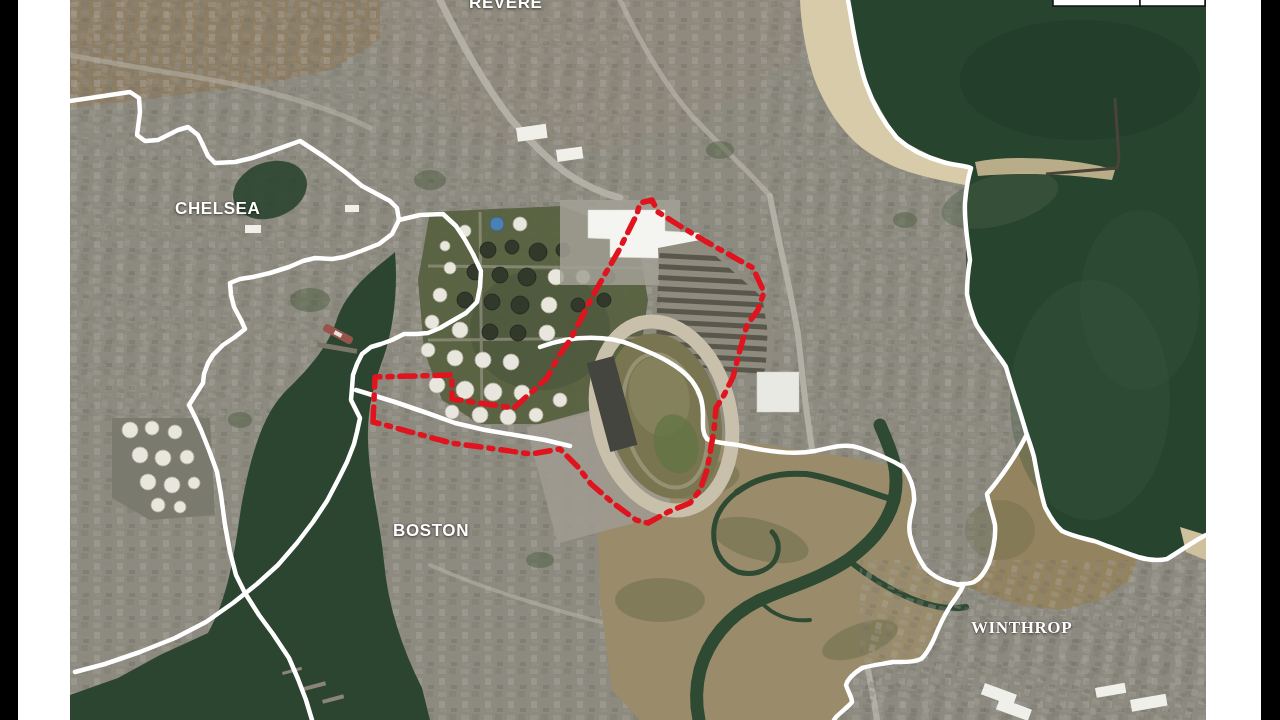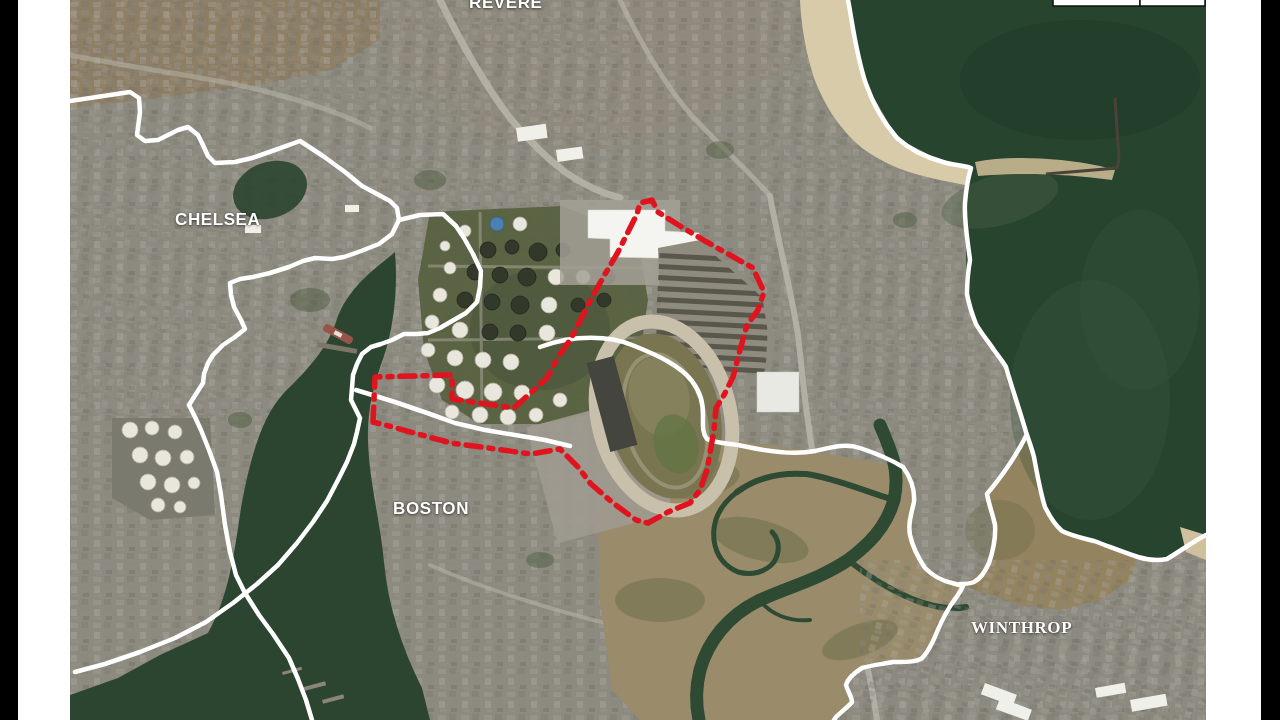--- a/index.html
+++ b/index.html
@@ -246,17 +246,17 @@
       </g>
     </g>
 
     <rect x="18" y="0" width="52" height="720" fill="#ffffff"></rect>
     <rect x="1206" y="0" width="55" height="720" fill="#ffffff"></rect>
     <rect x="0" y="0" width="18" height="720" fill="#000000"></rect>
     <rect x="1261" y="0" width="19" height="720" fill="#000000"></rect>
   </svg>
 
   <div class="city-label" style="left:469px;top:-7px;">REVERE</div>
-  <div class="city-label" style="left:175px;top:210px;">CHELSEA</div>
-  <div class="city-label" style="left:393px;top:499px;text-align:right;">BOSTON</div>
+  <div class="city-label" style="left:175px;top:199px;">CHELSEA</div>
+  <div class="city-label" style="left:393px;top:521px;text-align:right;">BOSTON</div>
   <div class="city-label" style="left:971px;top:618px;font-family:Liberation Serif, serif;">WINTHROP</div>
 
 </div>
 
 </body></html>

